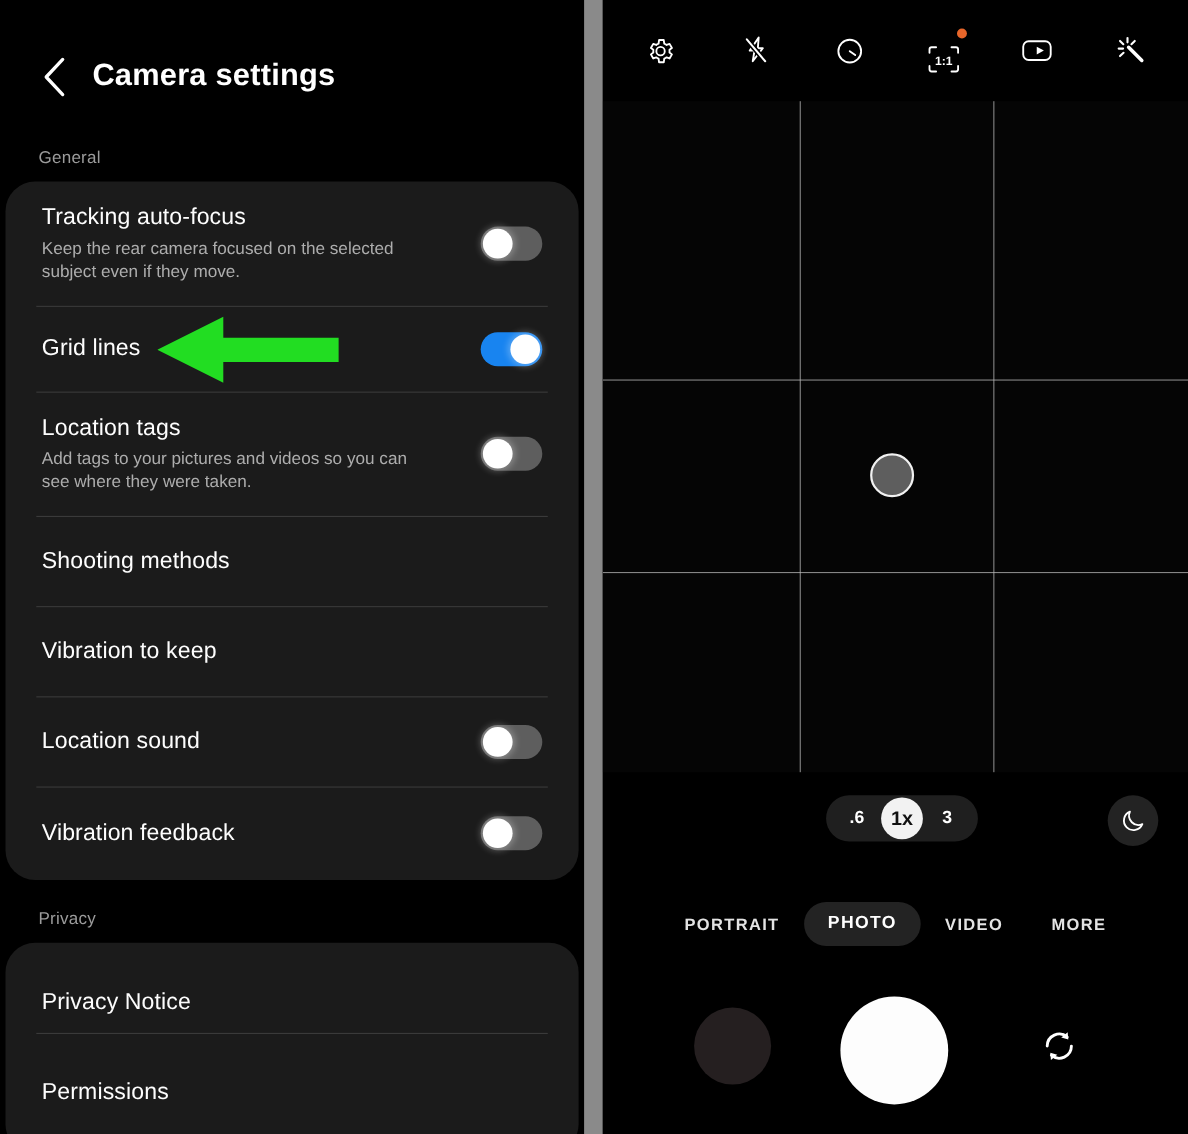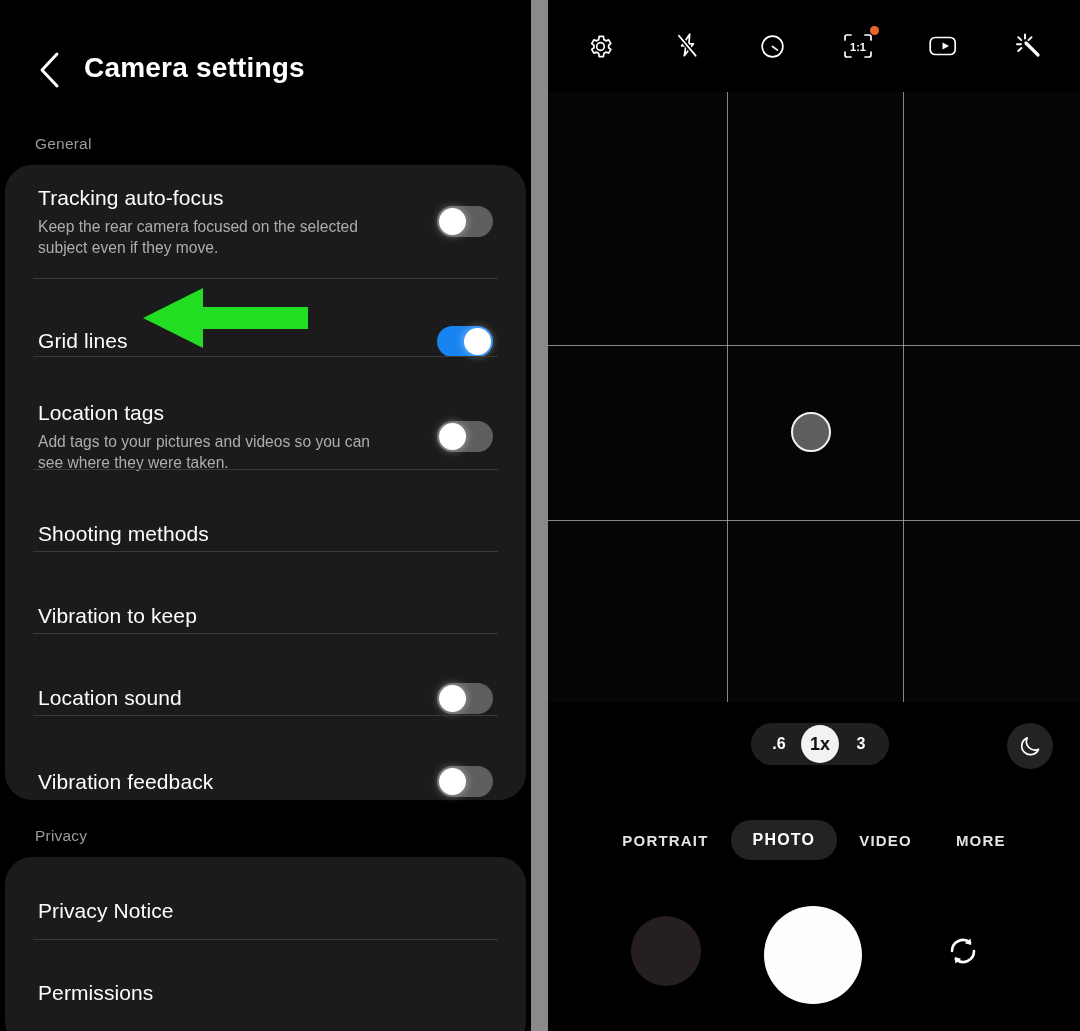--- a/index.html
+++ b/index.html
@@ -196,21 +196,21 @@
         <div class="row-text">
           <div class="row-title">Tracking auto-focus</div>
           <div class="row-desc">Keep the rear camera focused on the selected subject even if they move.</div>
         </div>
         <div class="toggle off">
           <div class="knob"></div>
         </div>
       </div>
       <div class="divider" style="top:113px;"></div>
 
-      <div class="row" style="height:78px;margin-top:24px;">
+      <div class="row" style="height:78px;">
         <div class="row-text">
           <div class="row-title">Grid lines</div>
         </div>
         <div class="toggle on">
           <div class="knob"></div>
         </div>
       </div>
       <div class="divider" style="top:191px;"></div>
 
       <div class="row" style="height:113px;">
@@ -302,21 +302,21 @@
         </svg>
       </div>
 
       <div class="tool-icon" style="left:202px;">
         <svg width="27" height="27" viewBox="0 0 24 24" aria-hidden="true">
           <circle cx="12" cy="12" r="9.2" fill="none" stroke="#fff" stroke-width="1.5"></circle>
           <line x1="12" y1="12" x2="16.4" y2="15.2" stroke="#fff" stroke-width="1.5" stroke-linecap="round"></line>
         </svg>
       </div>
 
-      <div class="tool-icon" style="left:288px;">
+      <div class="tool-icon" style="left:288px;align-items:flex-end;">
         <svg width="32" height="28" viewBox="0 0 32 28" aria-hidden="true">
           <path d="M9 3 H5 a2 2 0 00-2 2 v3" fill="none" stroke="#fff" stroke-width="1.7" stroke-linecap="round"></path>
           <path d="M23 3 h4 a2 2 0 012 2 v3" fill="none" stroke="#fff" stroke-width="1.7" stroke-linecap="round"></path>
           <path d="M9 25 H5 a2 2 0 01-2-2 v-3" fill="none" stroke="#fff" stroke-width="1.7" stroke-linecap="round"></path>
           <path d="M23 25 h4 a2 2 0 002-2 v-3" fill="none" stroke="#fff" stroke-width="1.7" stroke-linecap="round"></path>
           <text x="16" y="19" text-anchor="middle" font-family="Liberation Sans, sans-serif" font-size="11" font-weight="bold" fill="#fff">1:1</text>
         </svg>
         <div class="badge-dot"></div>
       </div>
 

